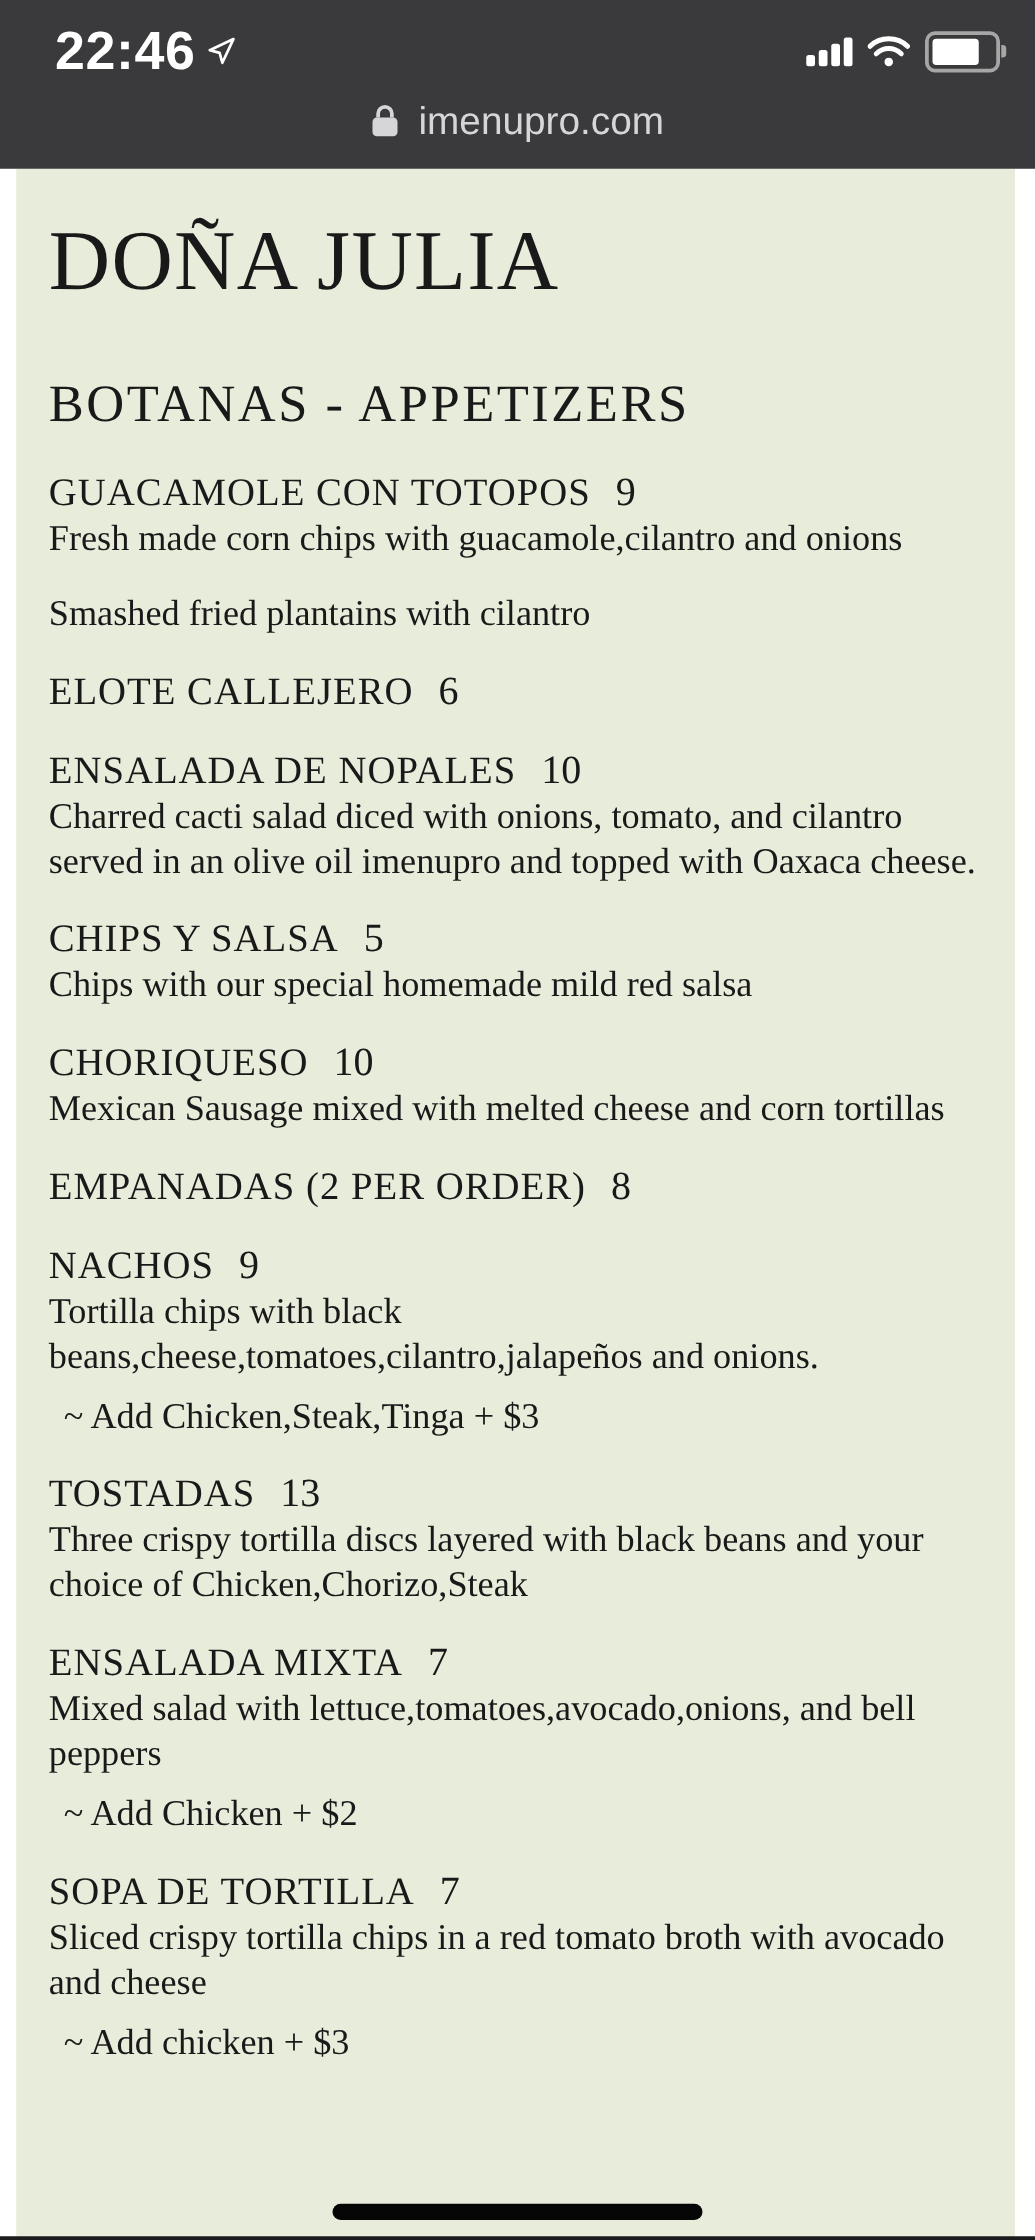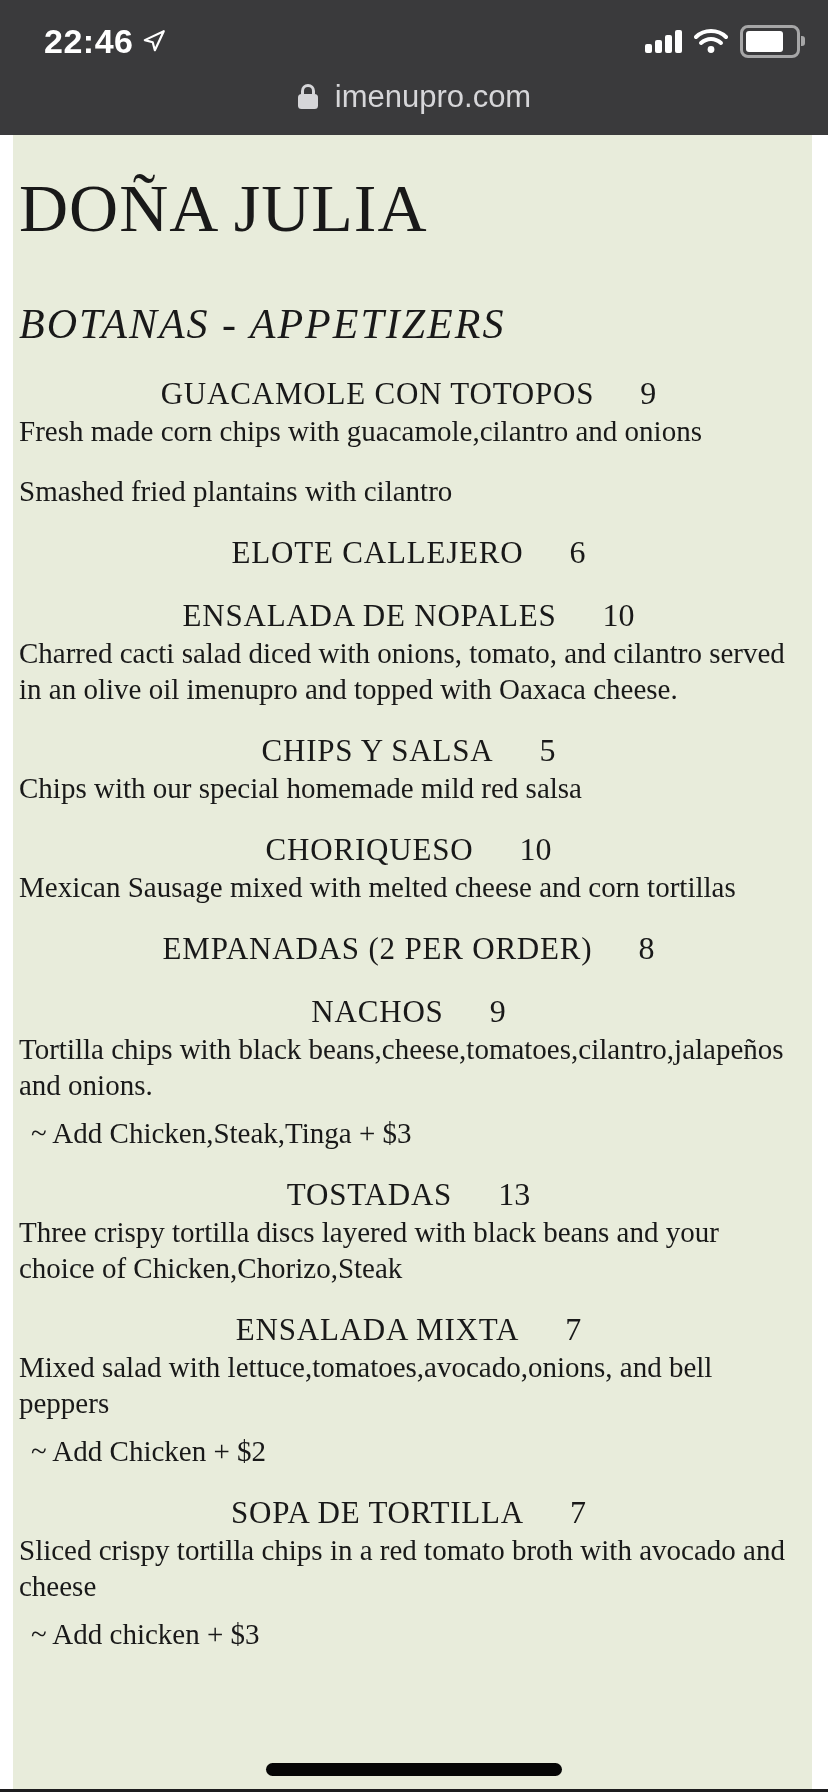--- a/index.html
+++ b/index.html
@@ -13,52 +13,52 @@
   .statusbar{
     position:absolute;top:0;left:0;width:828px;height:135px;
     background:#3a3a3c;color:#ffffff;
     font-family:"Liberation Sans","DejaVu Sans",sans-serif;
     z-index:5;
   }
   .sb-row1{
     display:flex;justify-content:space-between;align-items:center;
     padding:18px 28px 0 44px;height:46px;
   }
-  .sb-time{display:flex;align-items:center;gap:8px;font-size:34px;font-weight:700;letter-spacing:0.5px;}
+  .sb-time{display:flex;align-items:center;gap:8px;font-size:43px;font-weight:700;letter-spacing:0.5px;}
   .sb-icons{display:flex;align-items:center;gap:12px;}
   .sig{display:flex;align-items:flex-end;gap:3px;height:24px;}
   .sig span{display:block;width:7px;background:#fff;border-radius:2px;}
   .sig .b1{height:9px;}.sig .b2{height:13px;}.sig .b3{height:18px;}.sig .b4{height:23px;}
   .batt{position:relative;width:54px;height:27px;border:3px solid rgba(255,255,255,0.55);border-radius:8px;}
   .batt .fill{position:absolute;left:3px;top:3px;bottom:3px;width:68%;background:#fff;border-radius:3px;}
   .batt .cap{position:absolute;right:-8px;top:8px;width:4px;height:10px;background:rgba(255,255,255,0.55);border-radius:0 3px 3px 0;}
   .sb-row2{
     display:flex;justify-content:center;align-items:center;gap:16px;
     height:58px;margin-top:4px;
     font-size:31px;color:#d6d6d9;
   }
   
   .page{
     position:absolute;top:135px;left:13px;right:16px;bottom:0;
     background:#e8ecdb;
-    padding:36px 14px 0 6px;
+    padding:36px 14px 0 26px;
     box-sizing:border-box;
   }
   .menu-title{
     font-size:68px;line-height:75px;letter-spacing:1px;
     font-weight:400;margin:0 0 54px 0;
   }
   .section-title{
     font-size:42px;line-height:48px;letter-spacing:2px;
-    font-weight:400;margin:0 0 26px 0;font-style:italic;
+    font-weight:400;margin:0 0 26px 0;
   }
   .item{margin-bottom:24px;}
   .item-head{
-    display:flex;justify-content:center;align-items:baseline;
-    font-size:31px;line-height:38px;letter-spacing:0.8px;gap:26px;
+    display:flex;justify-content:flex-start;align-items:baseline;
+    font-size:31px;line-height:38px;letter-spacing:0.8px;
   }
   .item-price{font-size:32px;letter-spacing:0;flex:0 0 auto;padding-left:20px;}
   .item-desc{font-size:29px;line-height:36px;margin:0;}
   .item-note{font-size:29px;line-height:36px;margin:12px;}
   
   .home-indicator{
     position:absolute;left:50%;transform:translateX(-50%);
     top:1763px;width:296px;height:13px;border-radius:7px;
     background:#060606;z-index:6;
   }

